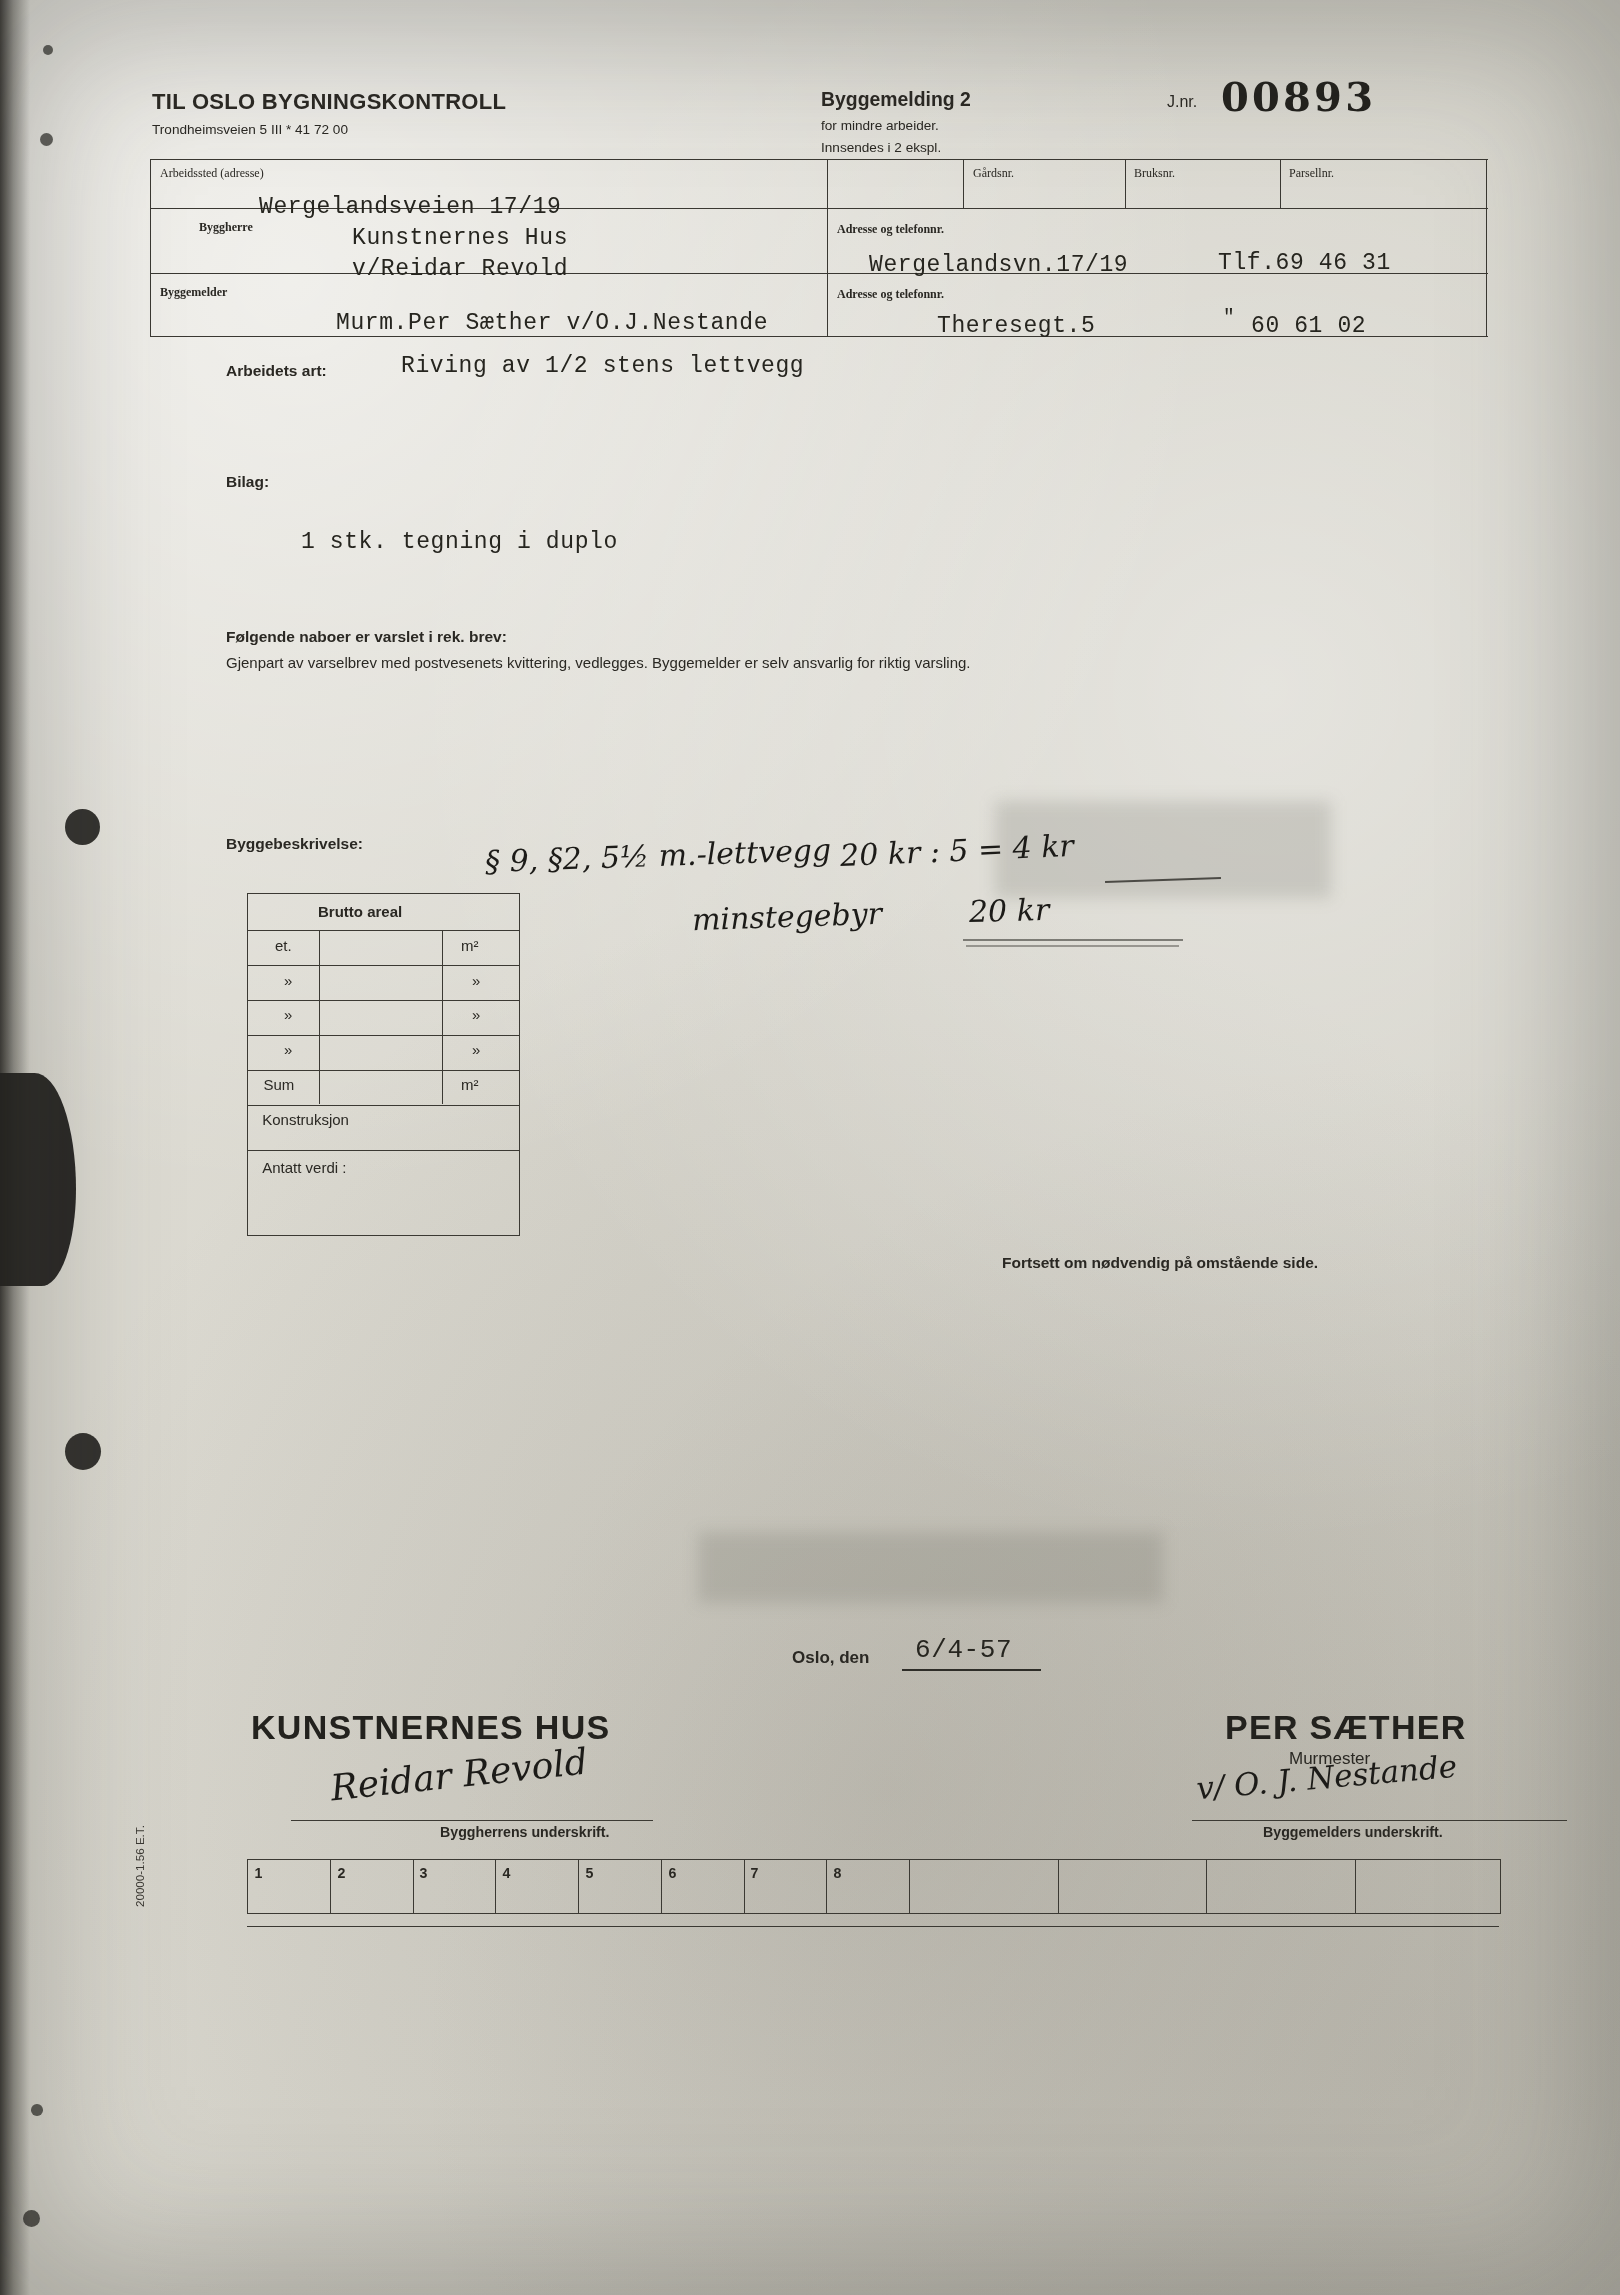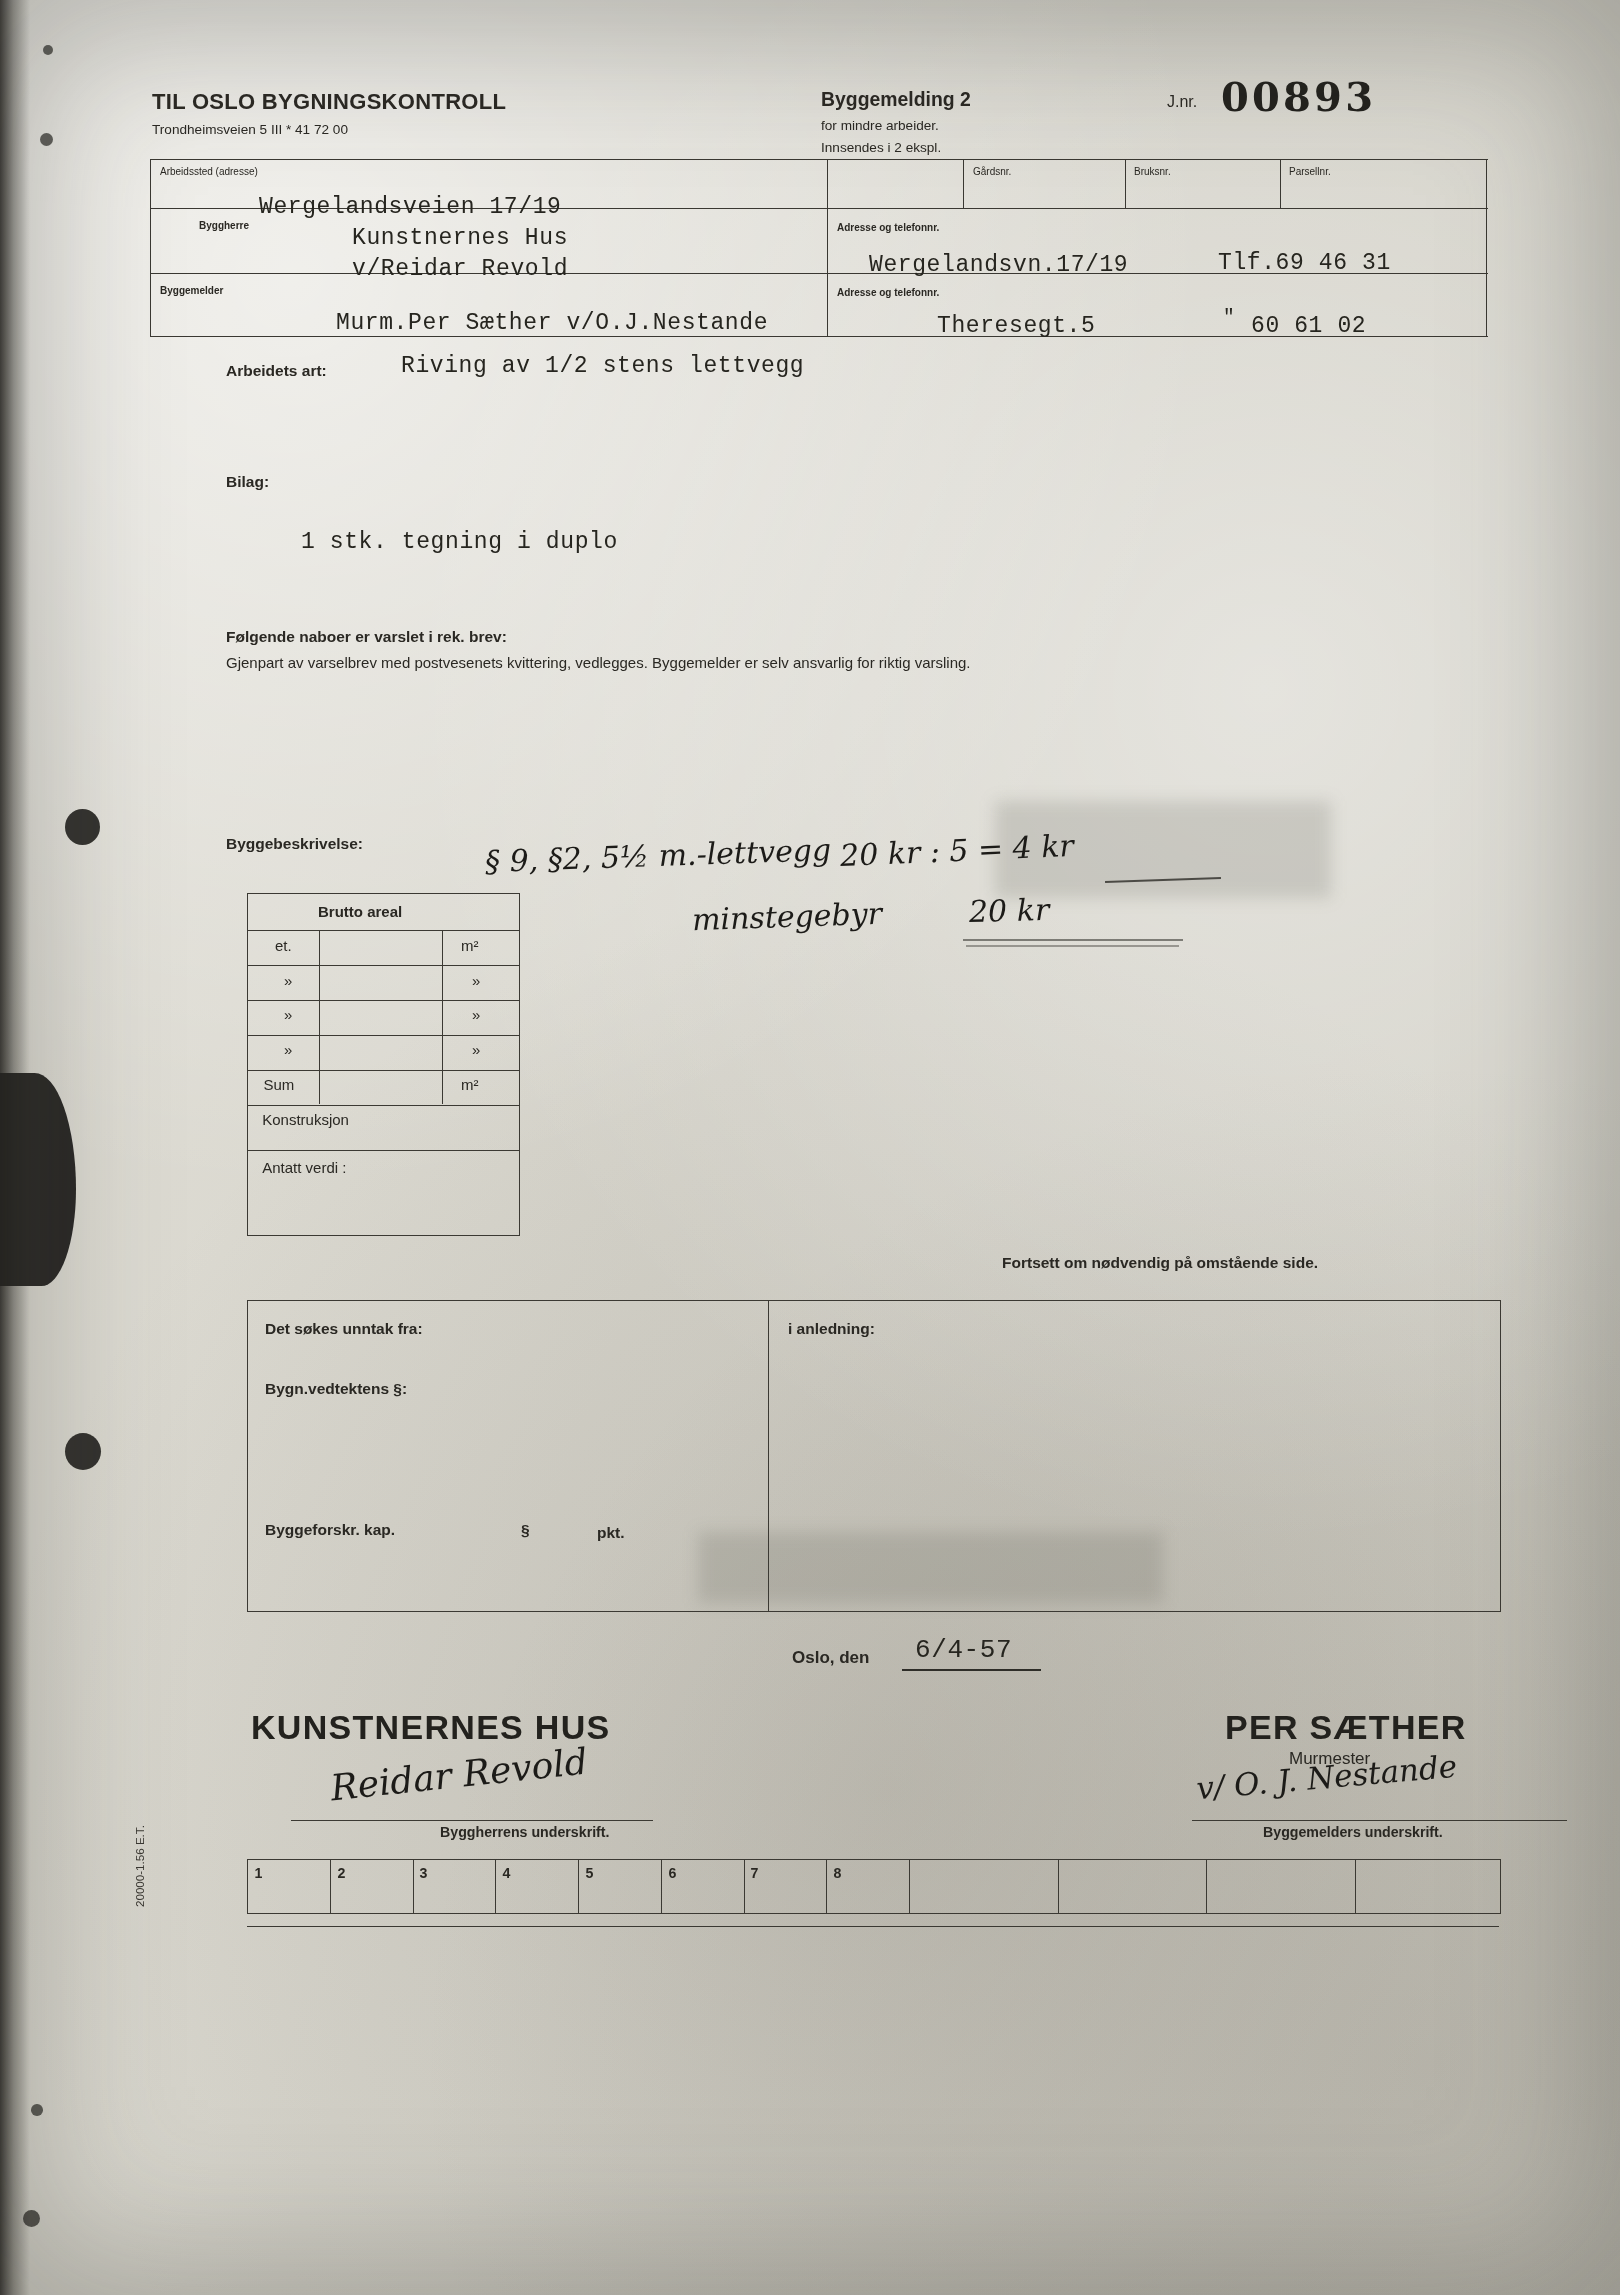--- a/index.html
+++ b/index.html
@@ -60,21 +60,21 @@
   .sheet {
     position: absolute;
     left: 97px;
     top: 39px;
     width: 1454px;
     height: 2210px;
   }
 
   
   .prt { font-family: "Liberation Sans", sans-serif; color: #2a2823; }
-  .tiny { font-size: 10px; }
+  .tiny { font-size: 12px; font-family: Liberation Serif, serif; }
   .lbl-b { font-weight: bold; }
   .type {
     font-family: "Liberation Mono", monospace;
     color: #26251f;
     font-size: 23px;
     letter-spacing: 0.6px;
   }
   .hand {
     font-family: "DejaVu Serif", serif;
     font-style: italic;
@@ -351,29 +351,20 @@
       <div class="areal-cell" style="left:36px; top:147px;">»</div>
       <div class="areal-cell" style="left:224px; top:147px;">»</div>
       <div class="areal-cell" style="left:15.5px; top:182px;">Sum</div>
       <div class="areal-cell" style="left:213px; top:182px;">m²</div>
       <div class="areal-cell" style="left:14.2px; top:217px;">Konstruksjon</div>
       <div class="areal-cell" style="left:14.2px; top:265px;">Antatt verdi :</div>
     </div>
 
     <div class="abs prt" id="fortsett">Fortsett om nødvendig på omstående side.</div>
 
-    <div id="unntak">
-      <div class="mid"></div>
-      <div class="abs prt" id="u-l1">Det søkes unntak fra:</div>
-      <div class="abs prt" id="u-l2">Bygn.vedtektens §:</div>
-      <div class="abs prt" id="u-l3">Byggeforskr. kap.</div>
-      <div class="abs prt" id="u-l3b">§</div>
-      <div class="abs prt" id="u-l3c">pkt.</div>
-      <div class="abs prt" id="u-r1">i anledning:</div>
-    </div>
 
     <div class="abs prt" id="oslo-den">Oslo, den</div>
     <div class="abs type" id="oslo-date">6/4-57</div>
     <div class="abs" id="oslo-underline"></div>
 
     <div class="abs" id="sig-left-name">KUNSTNERNES HUS</div>
     <div class="abs hand" id="sig-left-hand">Reidar Revold</div>
     <div class="abs" id="sig-left-rule"></div>
     <div class="abs prt" id="sig-left-cap">Byggherrens underskrift.</div>
 

